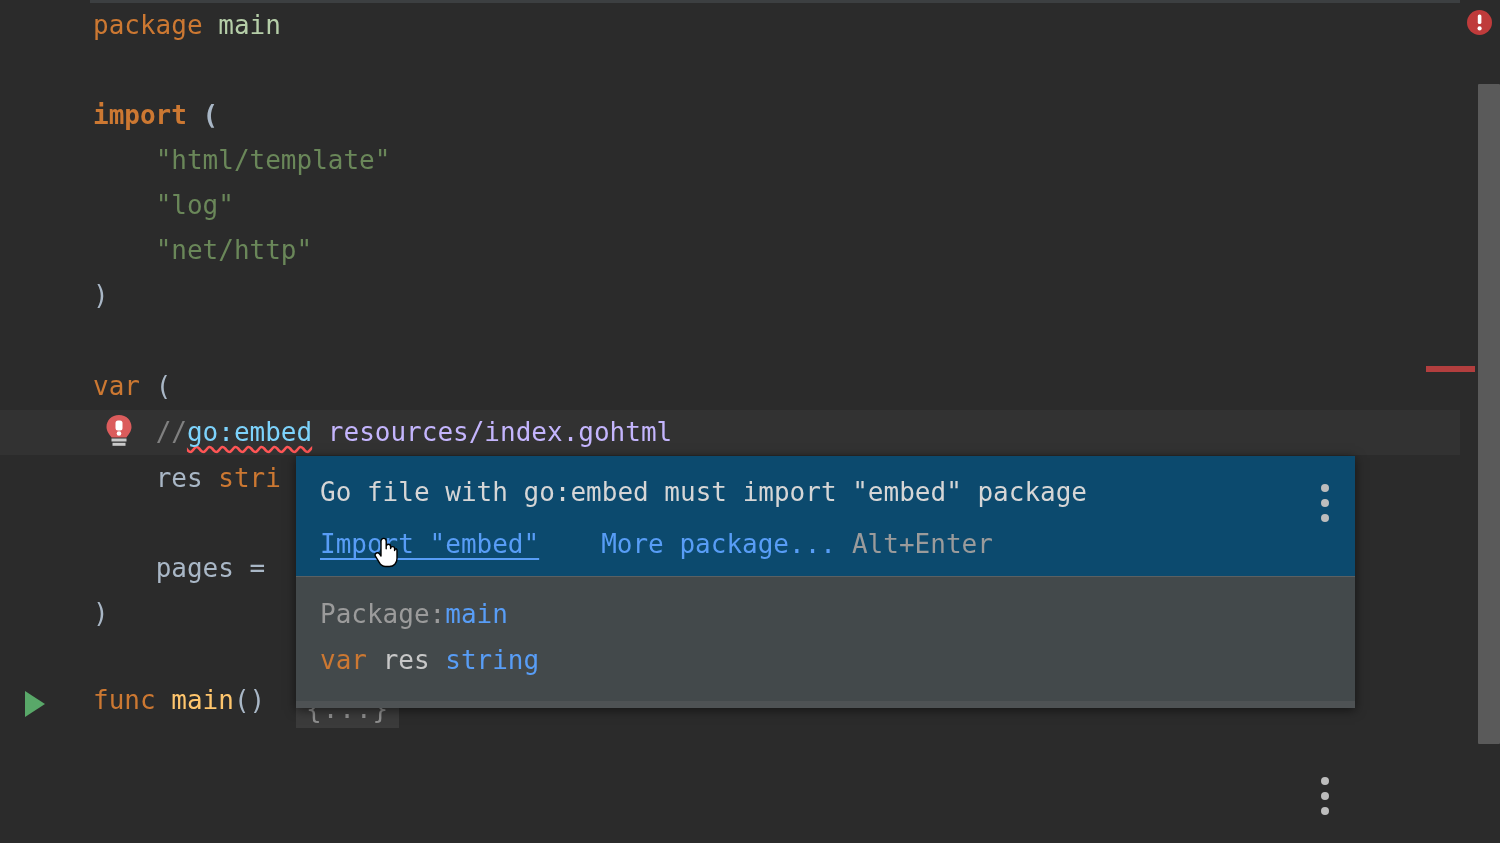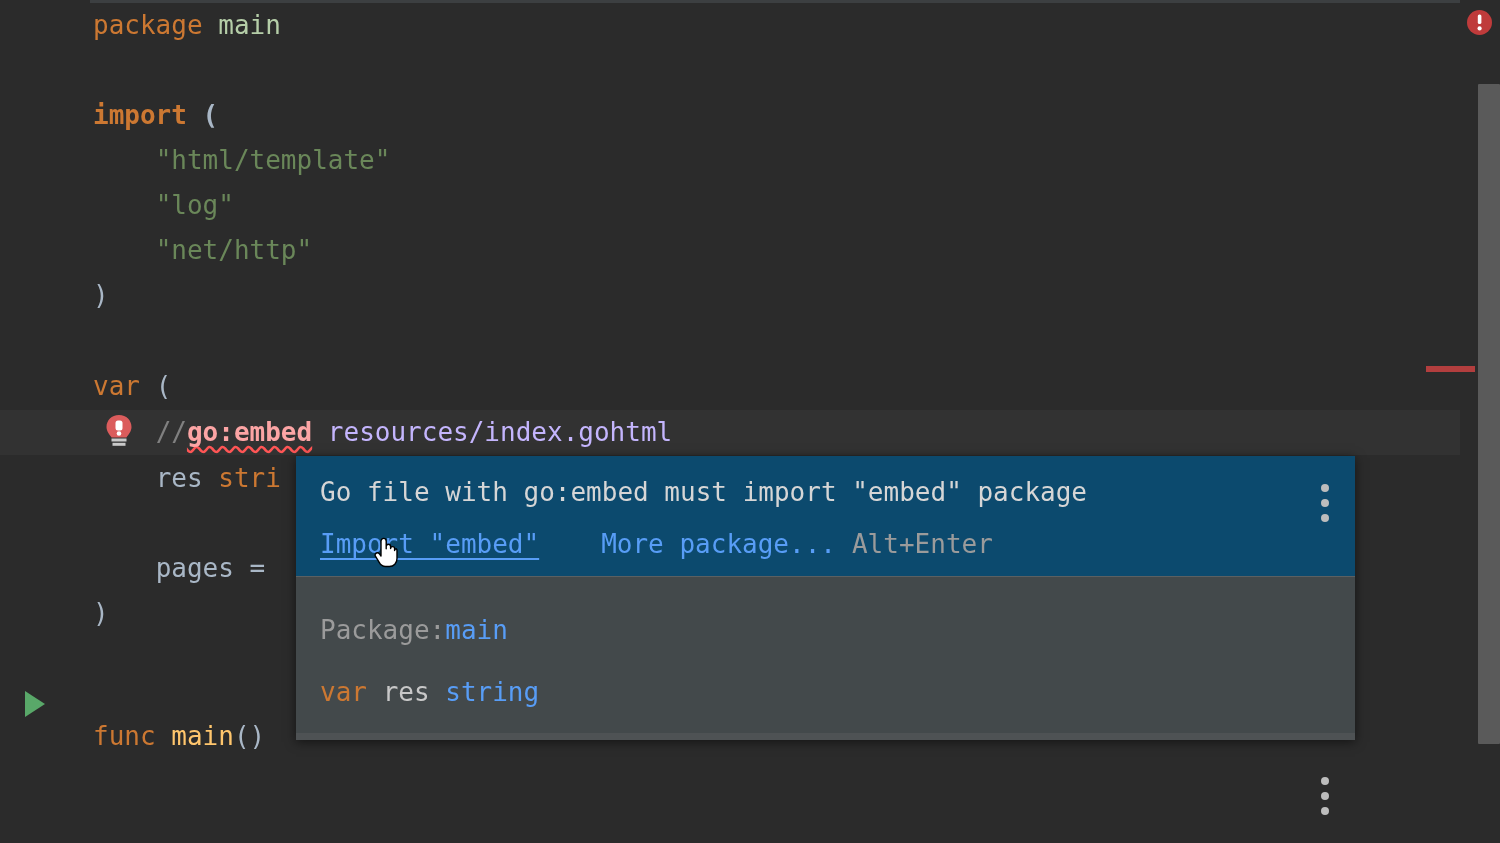--- a/index.html
+++ b/index.html
@@ -60,25 +60,24 @@
   .tok-kw       { color: #cc7832; }
   .tok-pkg      { color: #b5cea8; }
   .tok-str      { color: #6a8759; }
   .tok-plain    { color: #a9b7c6; }
   .tok-paren    { color: #a9b7c6; }
   .tok-fn       { color: #ffc66d; }
   .tok-comment  { color: #808080; }
   .tok-ident    { color: #a9b7c6; }
 
   .squiggle {
-    color: #fca5a5;
+    color: #7dd3fc;
     text-decoration: underline wavy #ff5555;
     text-decoration-skip-ink: none;
     text-underline-offset: 4px;
-    font-weight: bold;
   }
 
   
   .bulb-icon {
     position: absolute;
     left: 103px;
     top: 414px;
     width: 32px;
     height: 34px;
   }
@@ -206,21 +205,20 @@
     background: #5b6062;
   }
   .popup-doc {
     background: #43494b;
     padding: 14px 24px 18px 24px;
     position: relative;
   }
   .doc-line {
     line-height: 46px;
     white-space: nowrap;
-    margin-top: 16px;
   }
   .doc-label { color: #9b9b9b; }
   .doc-value-blue { color: #589df6; }
   .doc-kw { color: #cc7832; }
   .doc-plain { color: #c8c8c8; }
   .doc-type { color: #589df6; }
   .popup-bottom-bar {
     height: 7px;
     background: #4e5254;
   }
@@ -276,21 +274,21 @@
     <div class="code-line" style="top:456px;"><span class="tok-plain">&nbsp;&nbsp;&nbsp;&nbsp;</span><span class="tok-ident">res</span><span class="tok-plain">&nbsp;</span><span class="tok-kw">stri</span></div>
 
     <div class="code-line" style="top:501px;"></div>
 
     <div class="code-line" style="top:546px;"><span class="tok-plain">&nbsp;&nbsp;&nbsp;&nbsp;</span><span class="tok-ident">pages</span><span class="tok-plain"> =</span></div>
 
     <div class="code-line" style="top:591px;"><span class="tok-paren">)</span></div>
 
     <div class="code-line" style="top:637px;"></div>
 
-    <div class="code-line" style="top:714px;"><span class="tok-kw">func</span><span class="tok-plain">&nbsp;</span><span class="tok-fn">main</span><span class="tok-paren">()</span></div>
+    <div class="code-line" style="top:678px;"><span class="tok-kw">func</span><span class="tok-plain">&nbsp;</span><span class="tok-fn">main</span><span class="tok-paren">()</span></div>
 
   </div>
 
   <div class="fold-block">{...}</div>
 
   <div class="bulb-icon">
     <svg viewBox="0 0 32 34" width="32" height="34">
       <path d="M16 1 C8.5 1 3.5 6.5 3.5 13 C3.5 17.5 6.5 20.5 8.5 23.5 L23.5 23.5 C25.5 20.5 28.5 17.5 28.5 13 C28.5 6.5 23.5 1 16 1 Z" fill="#db5c5c"></path>
       <rect x="12.5" y="6.5" width="7" height="10" rx="2.5" fill="#ffffff"></rect>
       <circle cx="16" cy="19.5" r="2.3" fill="#ffffff"></circle>

